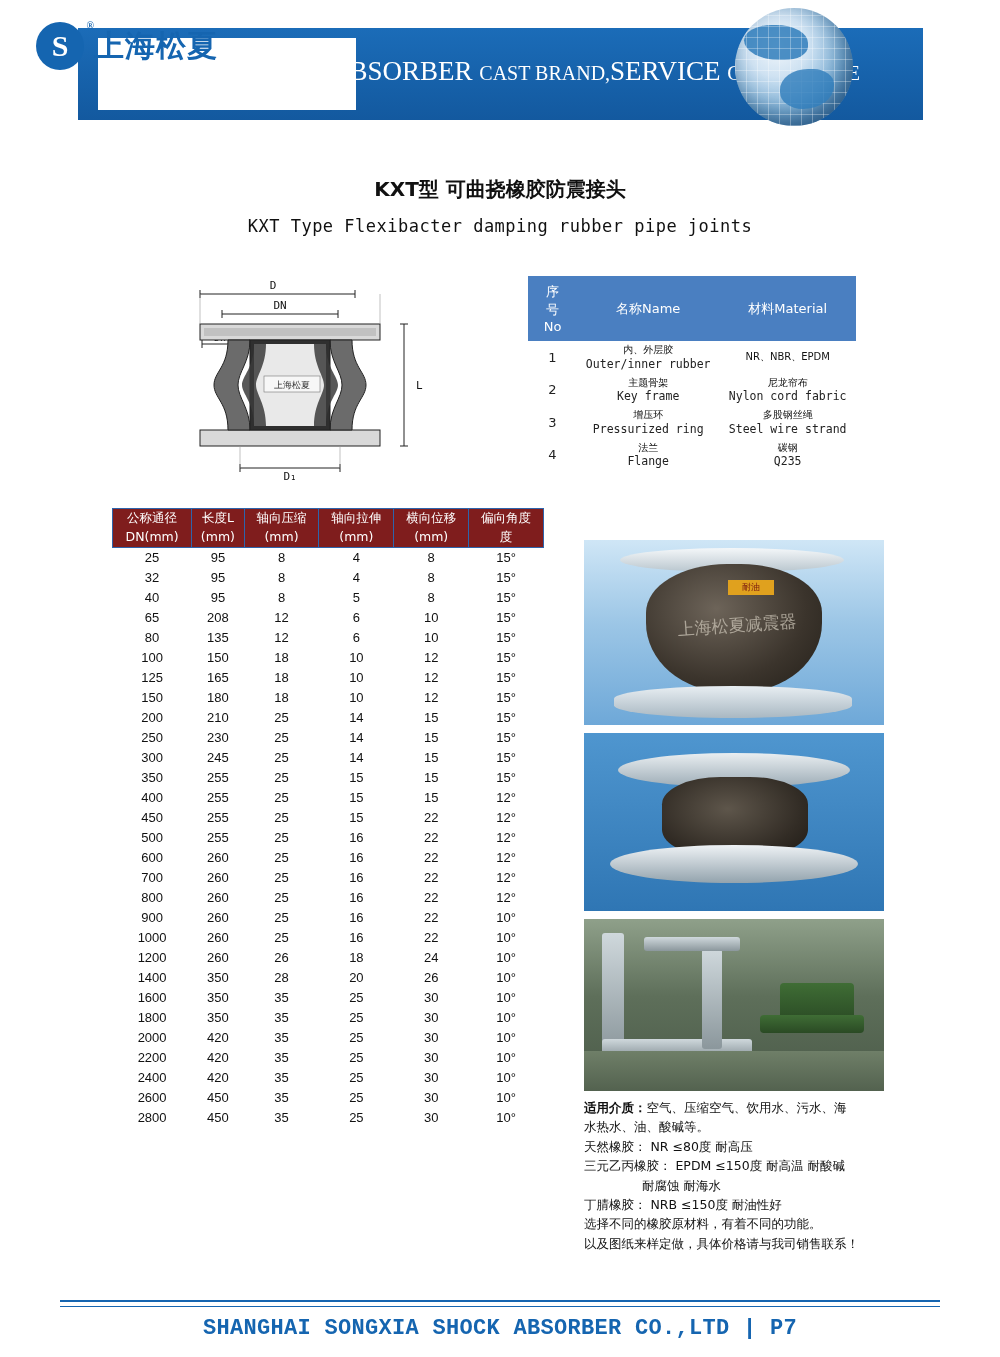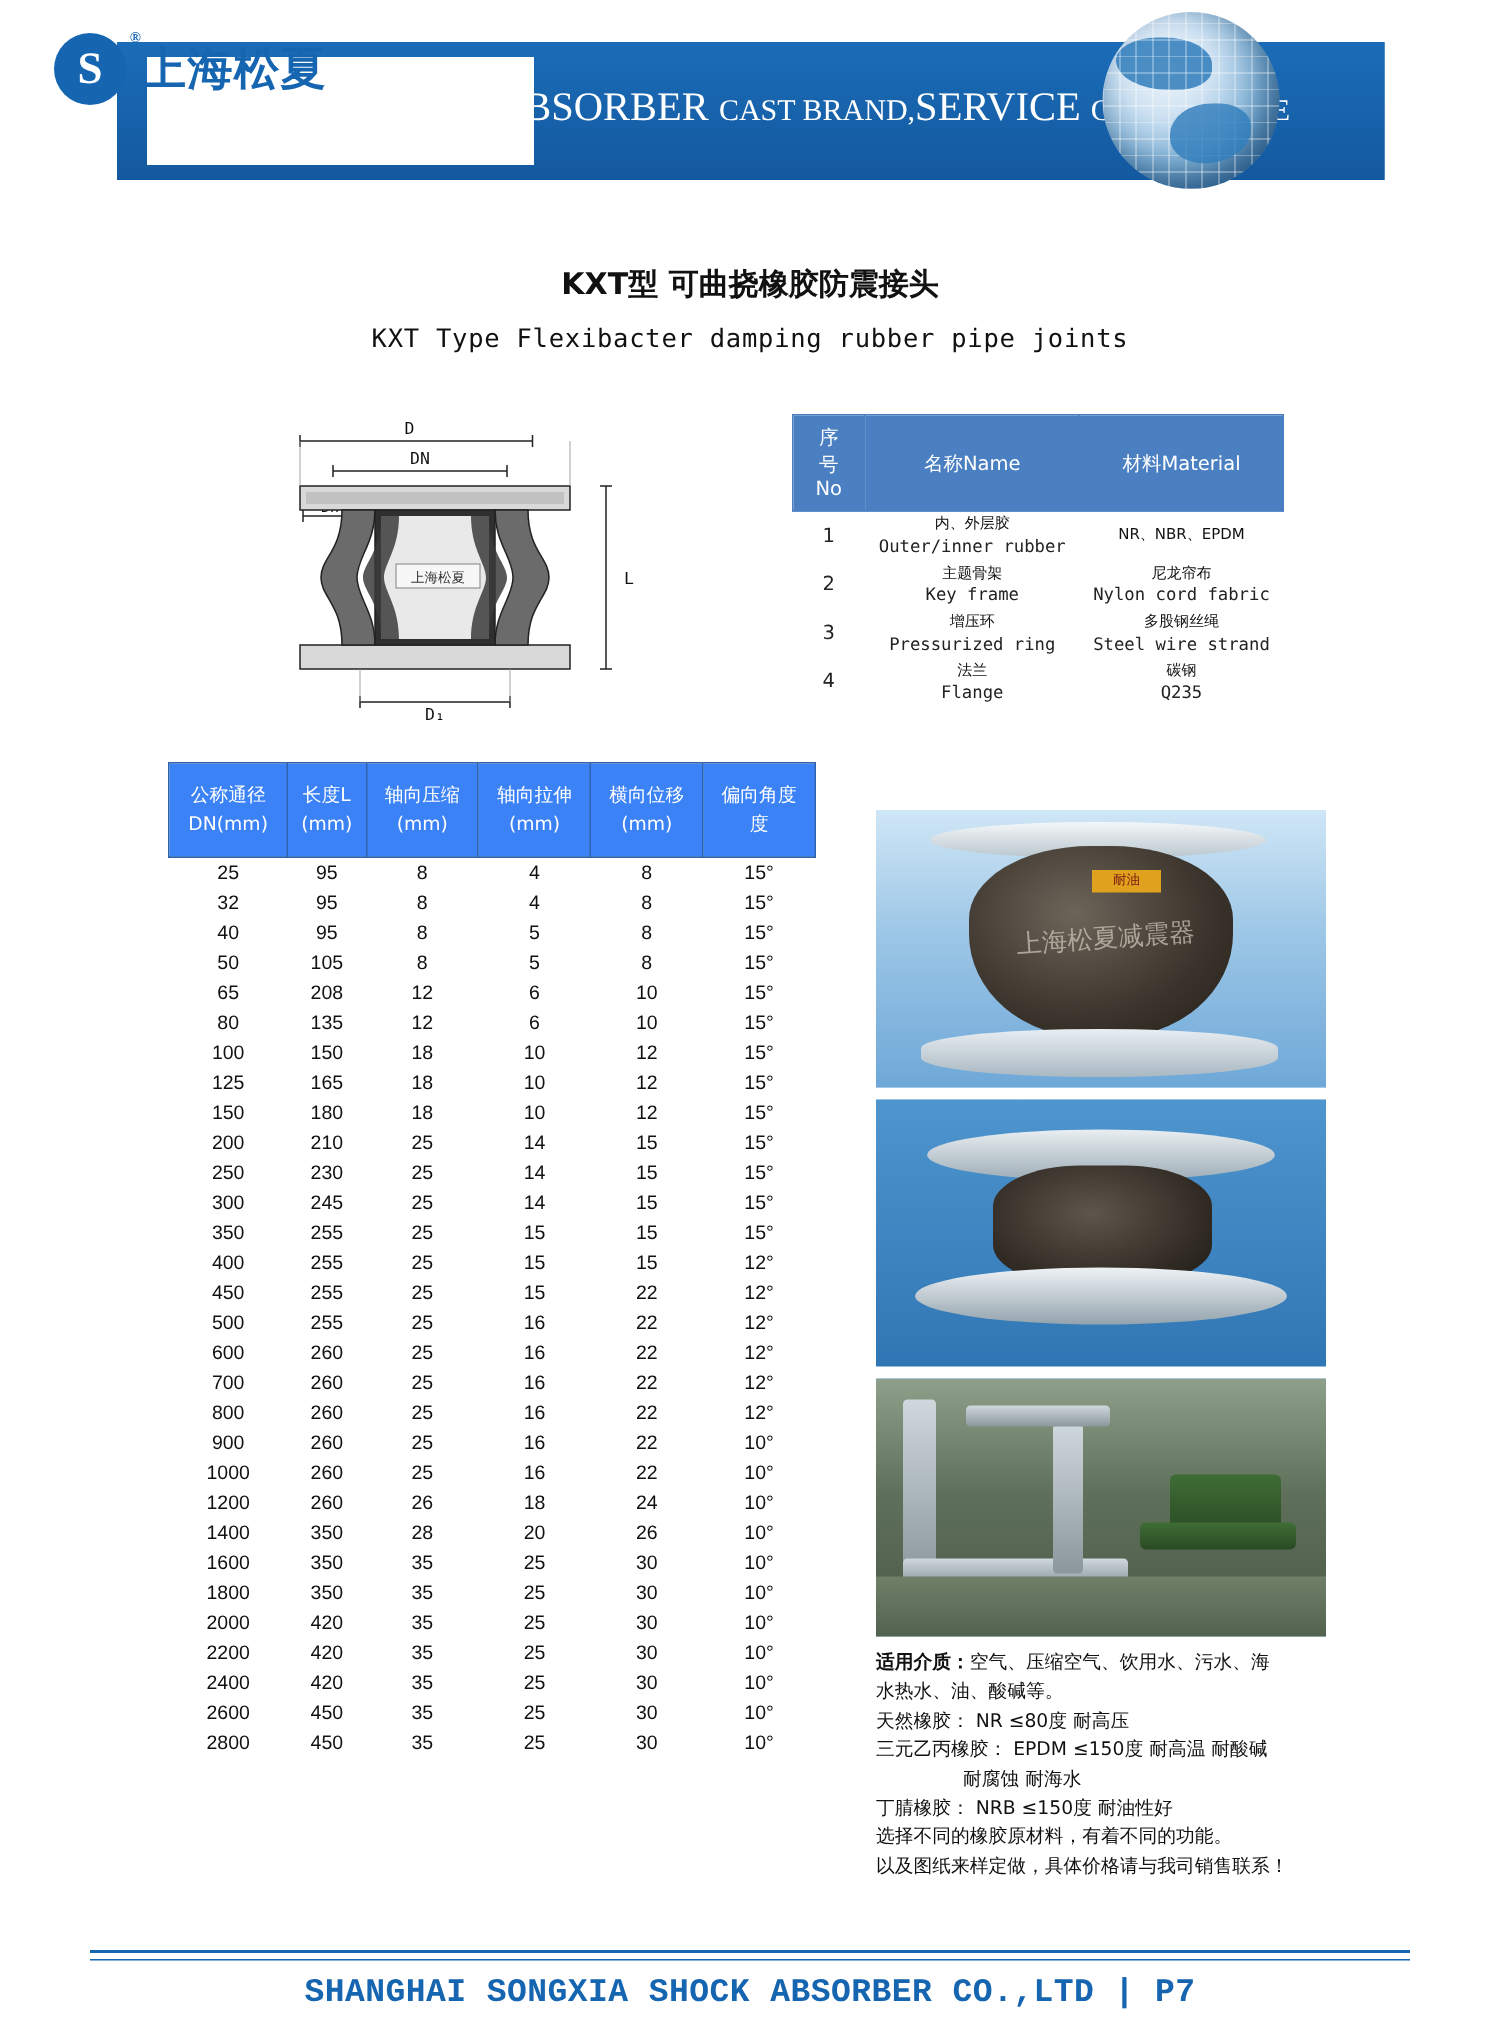--- a/index.html
+++ b/index.html
@@ -102,23 +102,23 @@
     font-family:"DejaVu Sans",sans-serif;
   }
   .parts td.idx{font-size:13px;color:#222;width:44px;}
   .p-cn{font-size:10px;color:#111;display:block;line-height:1.25;}
   .p-en{font-size:11.5px;color:#222;display:block;font-family:"DejaVu Sans Mono","Liberation Mono",monospace;}
   
   .spec{
     position:absolute;left:112px;top:508px;width:432px;border-collapse:collapse;
   }
   .spec th{
-    background:#3b82f6;color:#fff;font-weight:normal;
+    background:#7f1d1d;color:#fff;font-weight:normal;
     font-family:"DejaVu Sans",sans-serif;font-size:12.5px;
-    padding:12px 1px;line-height:1.5;border:1px solid #2e64ab;
+    padding:0 1px;line-height:1.5;border:1px solid #2e64ab;
   }
   .spec td{
     text-align:center;font-size:13px;padding:2.5px 1px;
     font-family:"Liberation Sans",sans-serif;color:#111;
     border:none;
   }
   
   .photo{position:absolute;overflow:hidden;background:#6ea8d8;}
   #photo1{left:584px;top:540px;width:300px;height:185px;}
   #photo2{left:584px;top:733px;width:300px;height:178px;}
@@ -368,28 +368,20 @@
       </tr>
       <tr>
         <td>40</td>
         <td>95</td>
         <td>8</td>
         <td>5</td>
         <td>8</td>
         <td>15°</td>
       </tr>
       <tr>
-        <td>50</td>
-        <td>105</td>
-        <td>8</td>
-        <td>5</td>
-        <td>8</td>
-        <td>15°</td>
-      </tr>
-      <tr>
         <td>65</td>
         <td>208</td>
         <td>12</td>
         <td>6</td>
         <td>10</td>
         <td>15°</td>
       </tr>
       <tr>
         <td>80</td>
         <td>135</td>

